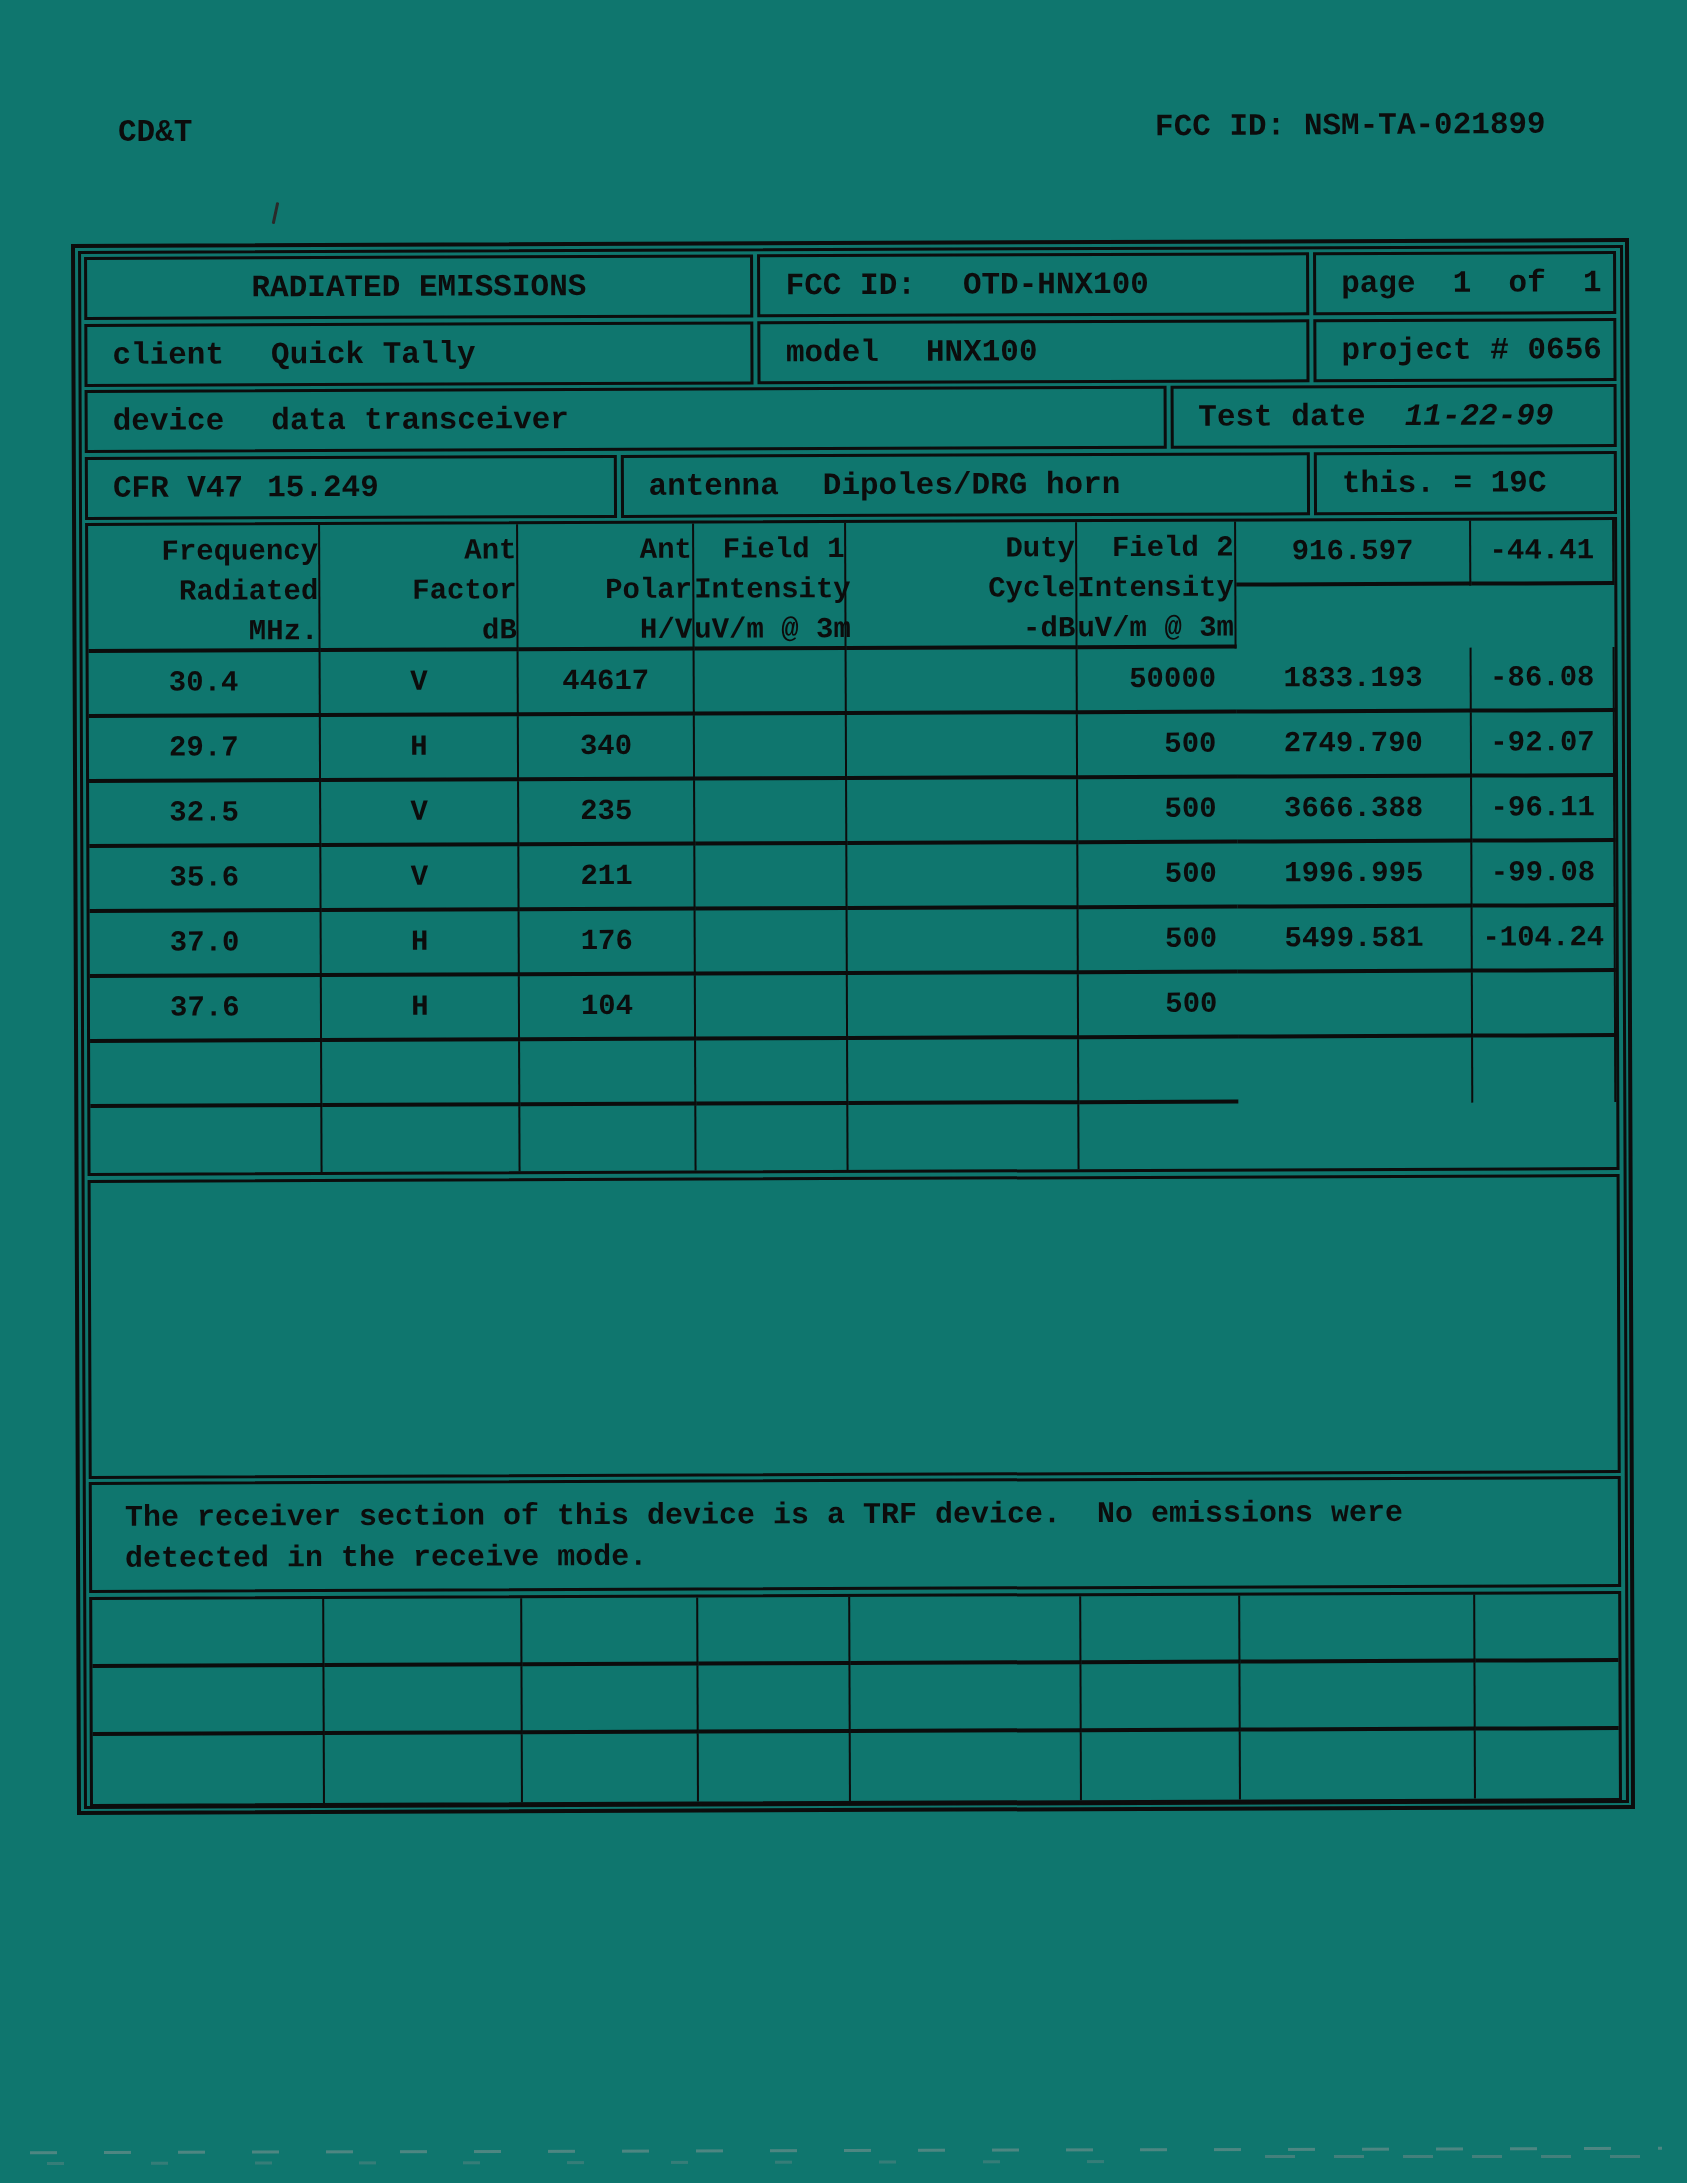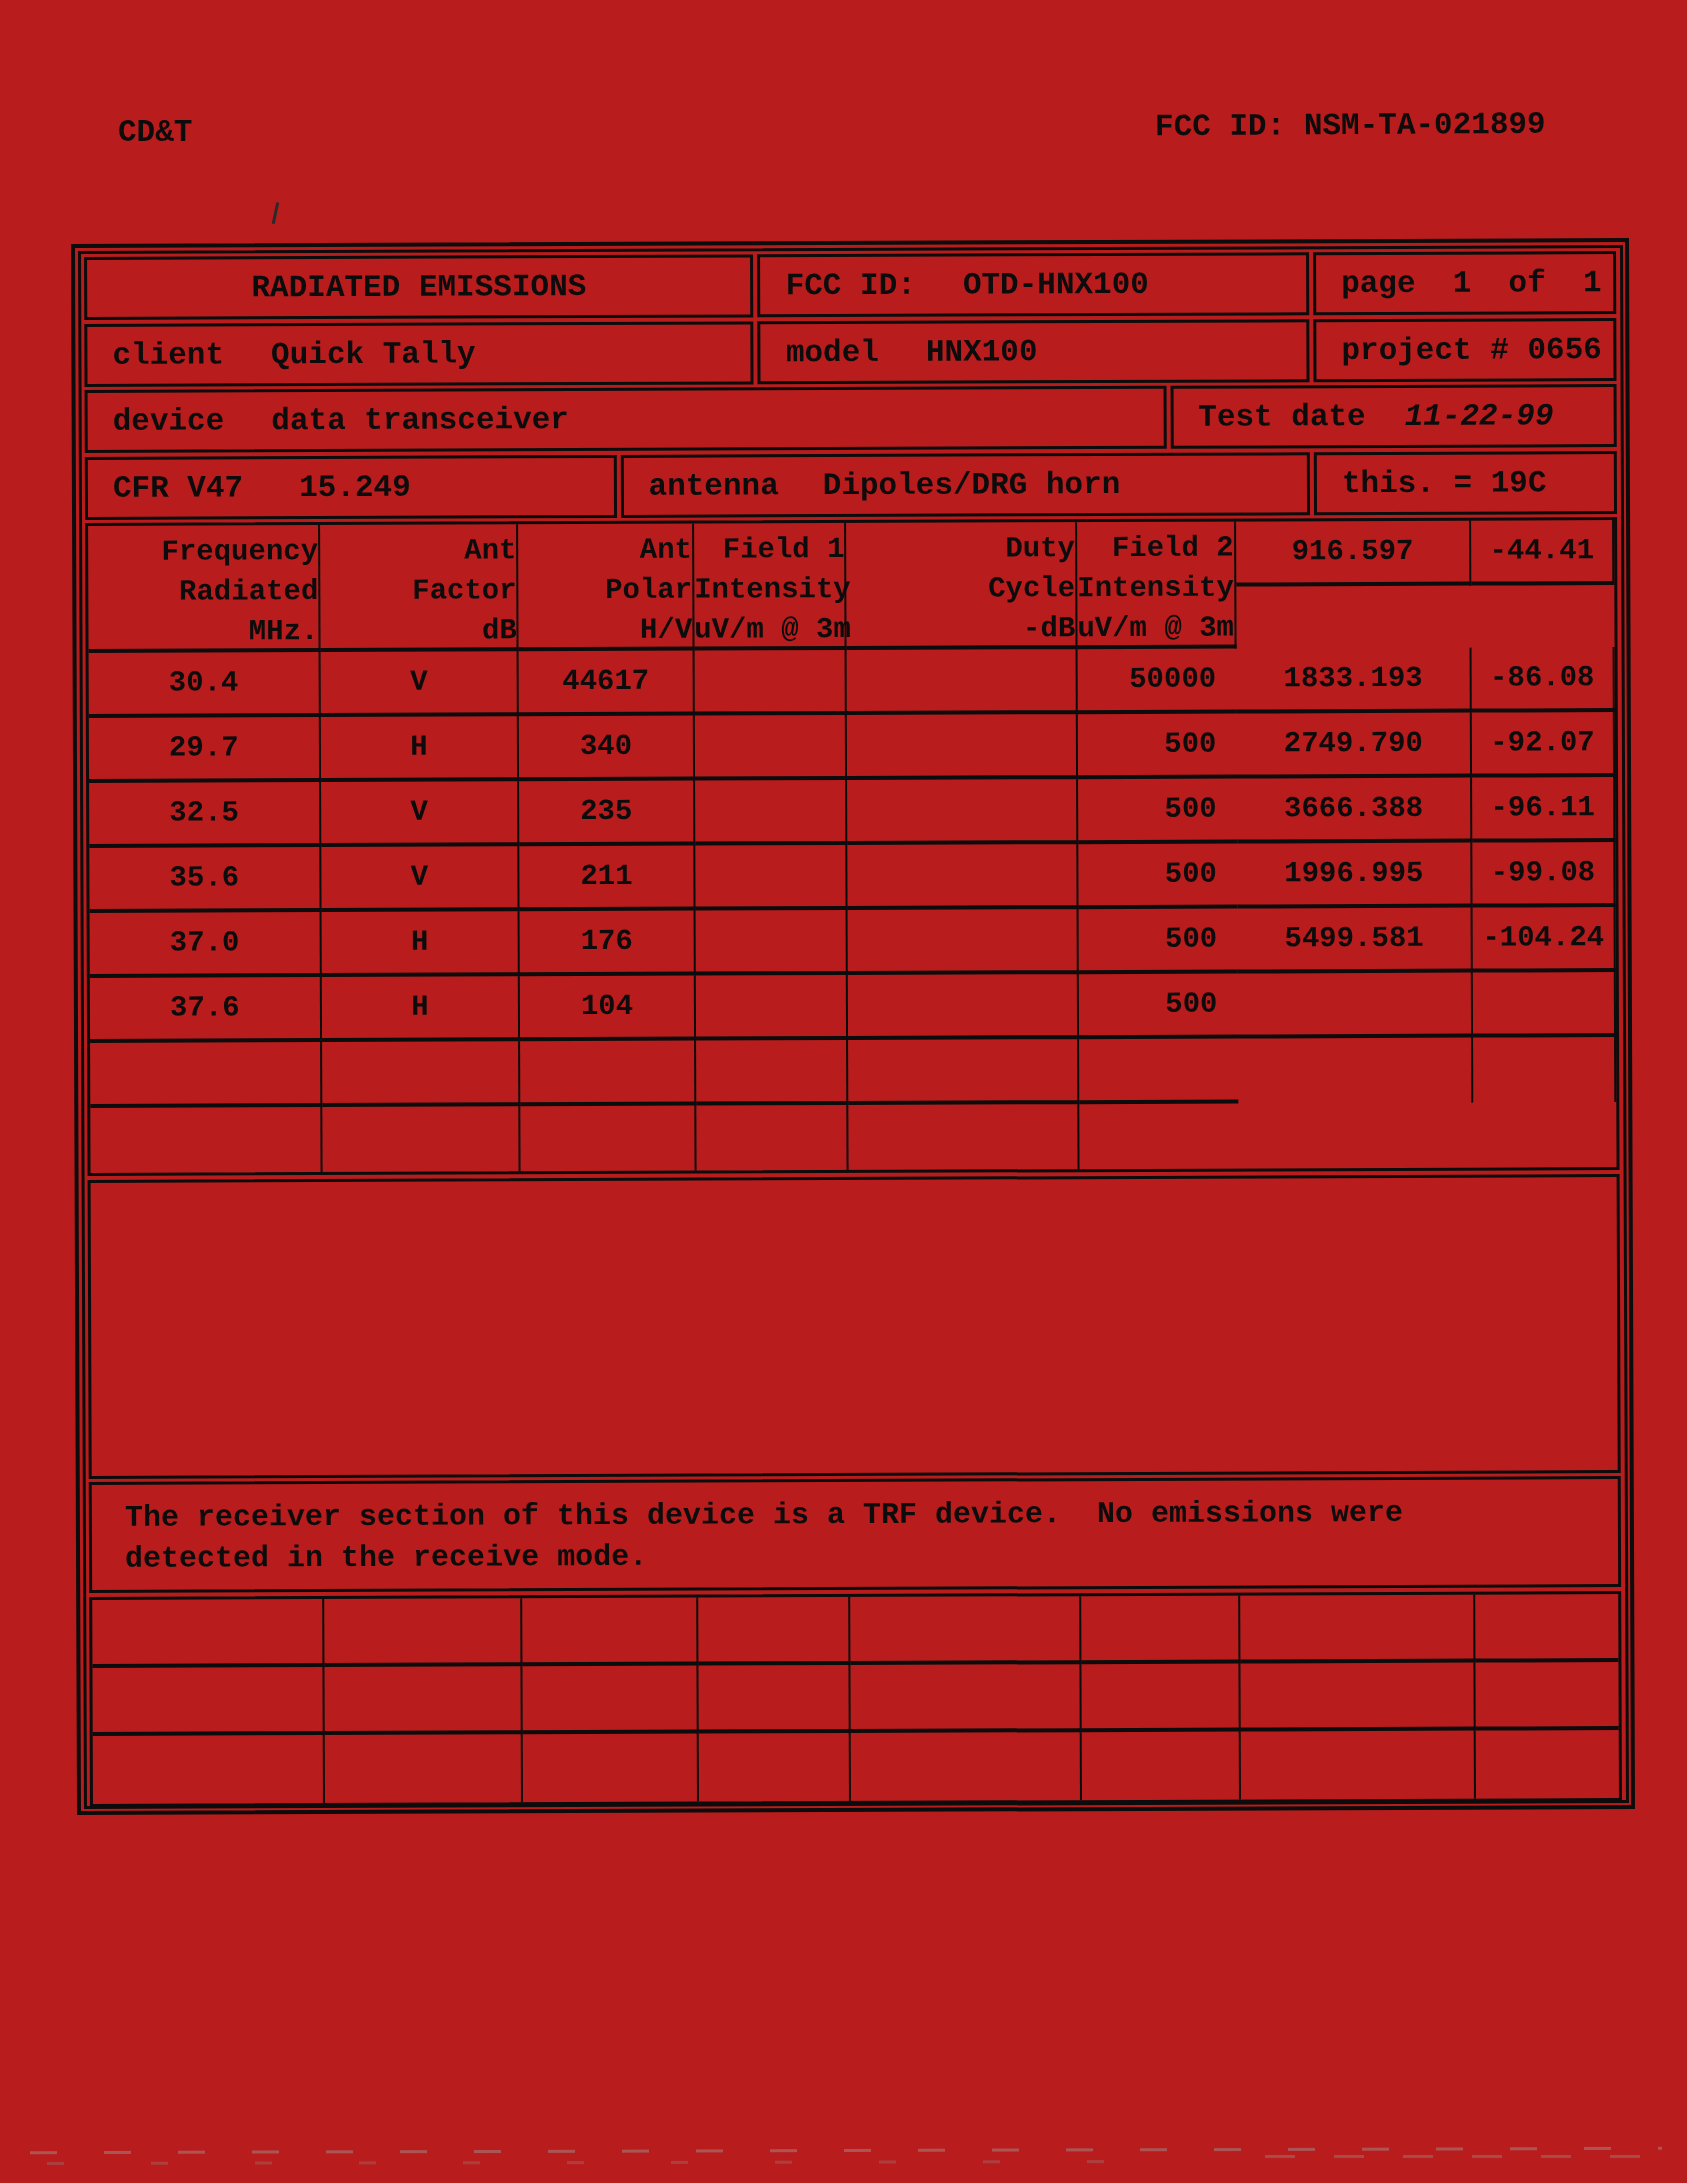--- a/index.html
+++ b/index.html
@@ -1,17 +1,17 @@
 <!DOCTYPE html>
 <html style="font-size:8px"><head>
 <meta charset="utf-8">
 <style>
   html,body{margin:0;padding:0;background:#d8d8d8;}
   .page{
-    position:relative;width:1687px;height:2183px;background:#b91c1c;
+    position:relative;width:1687px;height:2183px;background:#0f766e;
     font-family:"Liberation Mono","DejaVu Sans Mono",monospace;
     color:#0c0c0c;overflow:hidden;
   }
   .txt{white-space:pre;font-weight:700;}
   .hdr-left{position:absolute;left:118px;top:115px;font-size:31px;}
   .hdr-right{position:absolute;left:1155px;top:108px;font-size:31px;transform:rotate(-0.4deg);}
 
   .frame{
     position:absolute;left:74px;top:241px;width:1558px;height:1571px;
     border:4.5px solid #0c0c0c;padding:2.5px;box-sizing:border-box;
@@ -106,21 +106,21 @@
         </div>
         <div class="cell wtd">
           <span class="txt">Test date</span>
           <span class="txt val" style="margin-left:39px;font-style:italic;">11-22-99</span>
         </div>
       </div>
 
       <div class="info-row">
         <div class="cell wcfr">
           <span class="txt">CFR V47</span>
-          <span class="txt val" style="margin-left:56px;">15.249</span>
+          <span class="txt val" style="margin-left:24px;">15.249</span>
         </div>
         <div class="cell want">
           <span class="txt">antenna</span>
           <span class="txt val" style="margin-left:44px;">Dipoles/DRG horn</span>
         </div>
         <div class="cell wtmp">
           <span class="txt">this. = 19C</span>
         </div>
       </div>
 

